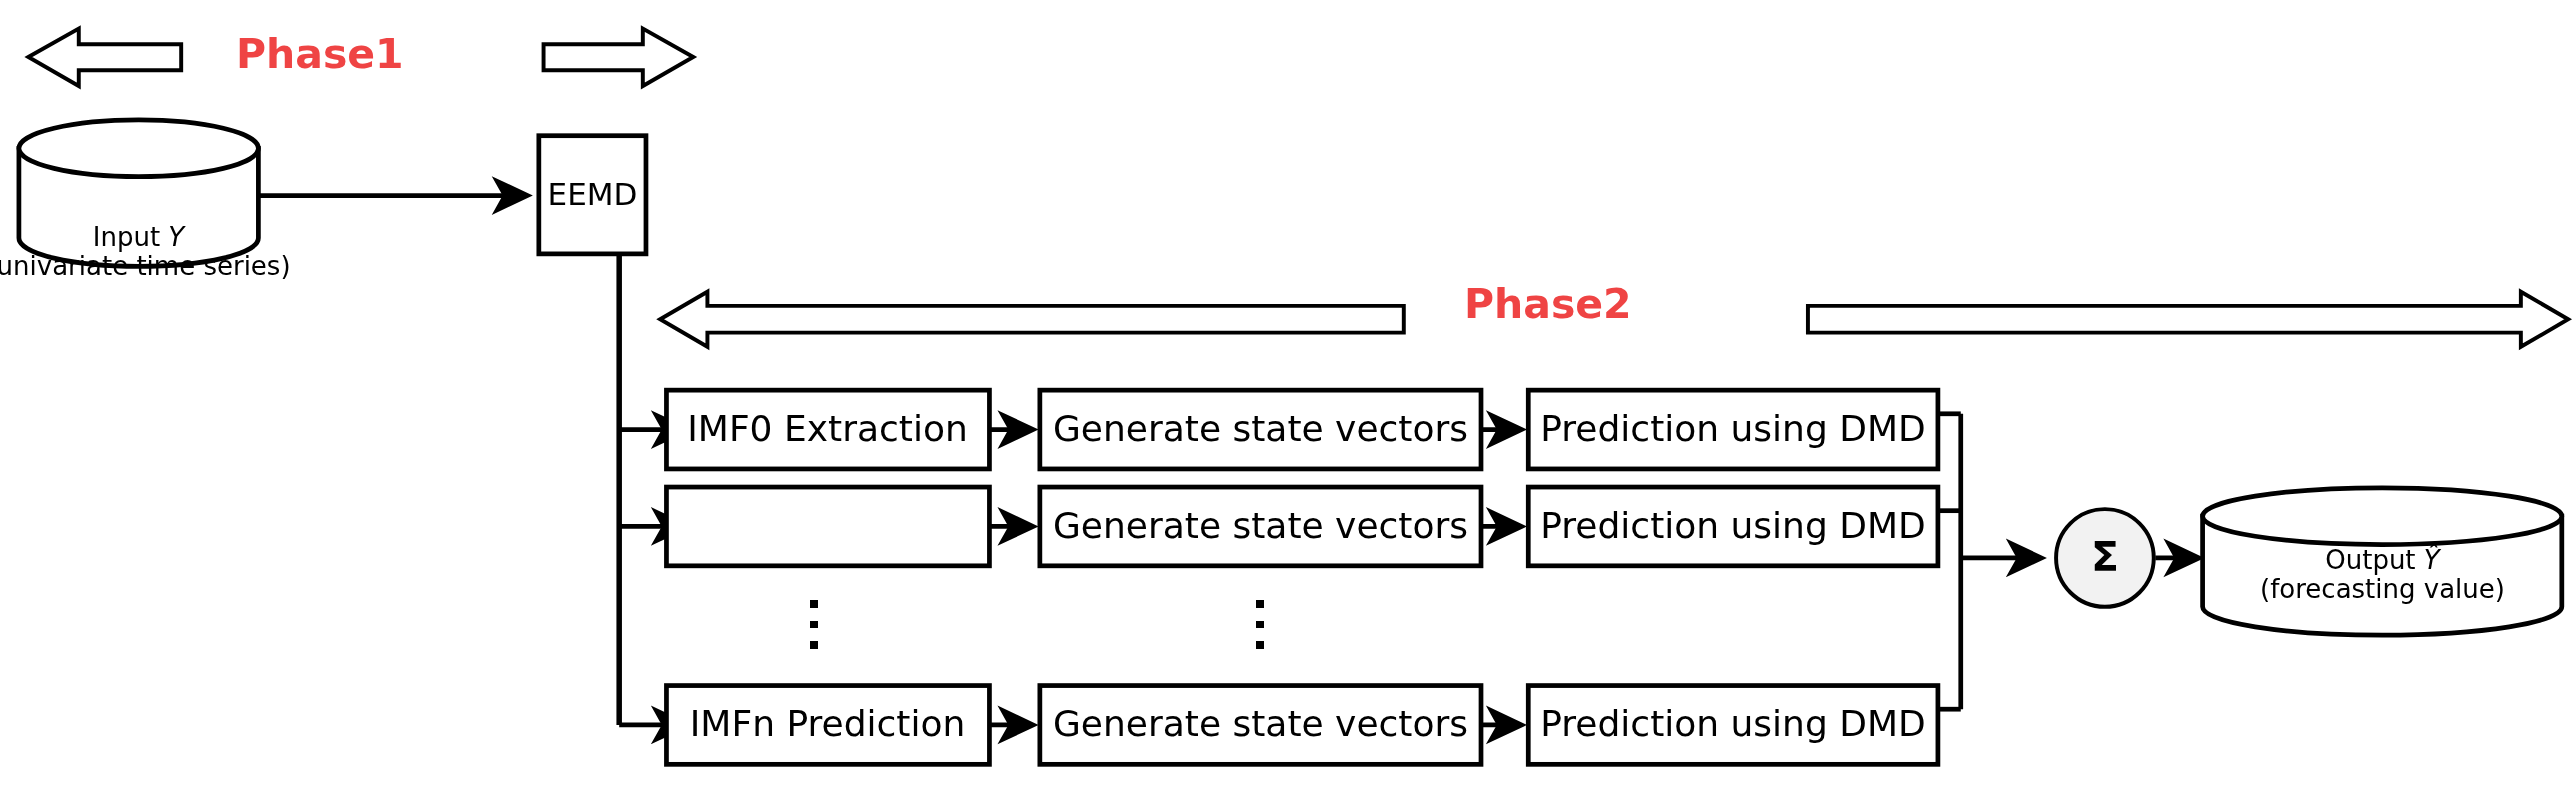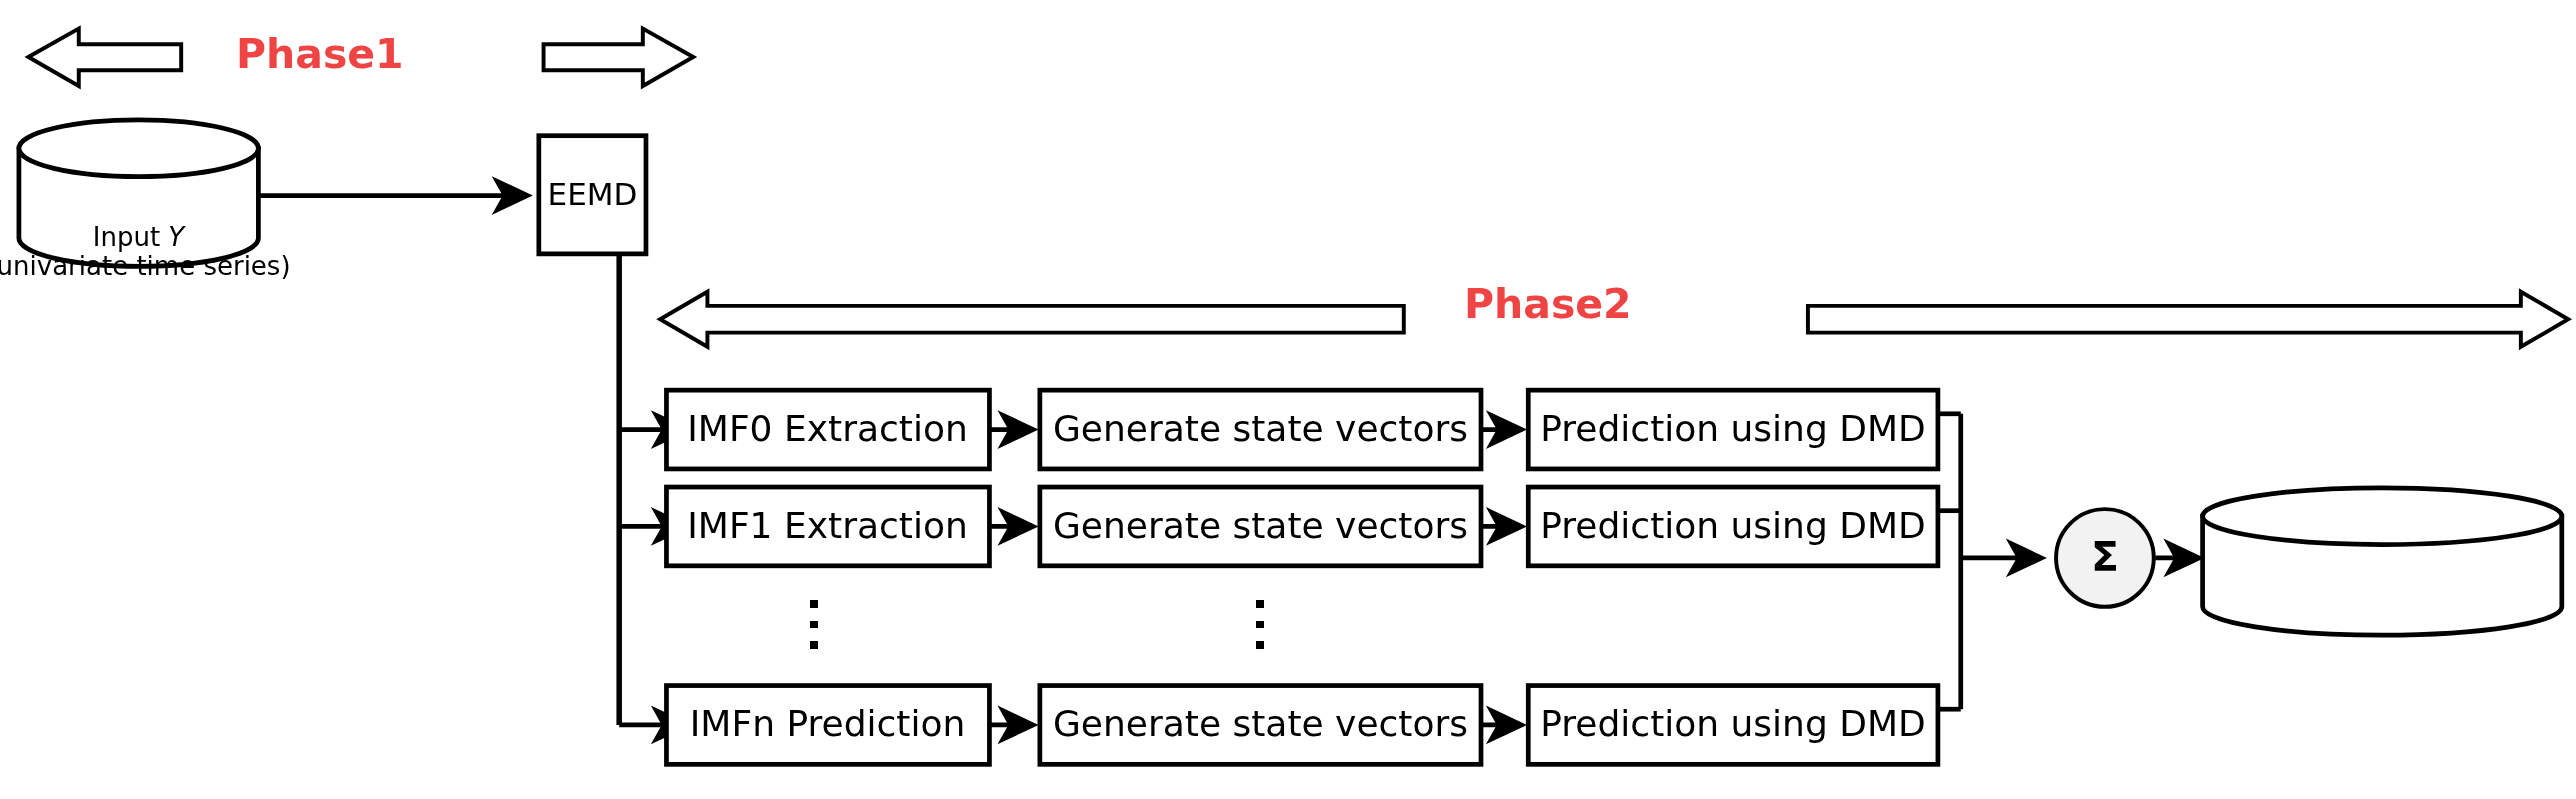--- a/index.html
+++ b/index.html
@@ -164,36 +164,41 @@
     </div>
     <div>(univariate time series)</div>
   </div>
 
   <div class="node-label eemd-text" style="left:539px; top:135px; width:107px; height:118px;">EEMD</div>
 
   <div class="node-label box-text" style="left:666px; top:390px; width:323px; height:79px;">IMF0 Extraction</div>
   <div class="node-label box-text" style="left:1040px; top:390px; width:441px; height:79px;">Generate state vectors</div>
   <div class="node-label box-text" style="left:1528px; top:390px; width:410px; height:79px;">Prediction using DMD</div>
 
-  <div class="node-label box-text" style="left:666px; top:487px; width:323px; height:79px;">IMF1 Extraction</div>
   <div class="node-label box-text" style="left:1040px; top:487px; width:441px; height:79px;">Generate state vectors</div>
   <div class="node-label box-text" style="left:1528px; top:487px; width:410px; height:79px;">Prediction using DMD</div>
 
   <div class="node-label box-text" style="left:666px; top:685px; width:323px; height:79px;">IMFn Prediction</div>
   <div class="node-label box-text" style="left:1040px; top:685px; width:441px; height:79px;">Generate state vectors</div>
   <div class="node-label box-text" style="left:1528px; top:685px; width:410px; height:79px;">Prediction using DMD</div>
 
   <div class="vdots" style="left:810px; top:600px; width:7.9px; height:49px;">
     <span></span>
       <span></span>
       <span></span>
   </div>
   <div class="vdots" style="left:1256px; top:600px; width:7.9px; height:49px;">
     <span></span>
       <span></span>
       <span></span>
   </div>
 
   <div class="node-label sigma-text" style="left:2056px; top:509px; width:98px; height:98px;">Σ</div>
 
+  <div class="node-label cyl-text" style="left:2203px; top:537px; width:359px; height:76px;">
+    <div>
+      <span>Output </span><span class="ital">Ŷ</span>
+    </div>
+    <div>(forecasting value)</div>
+  </div>
 
 </div>
 
 
 </body></html>

